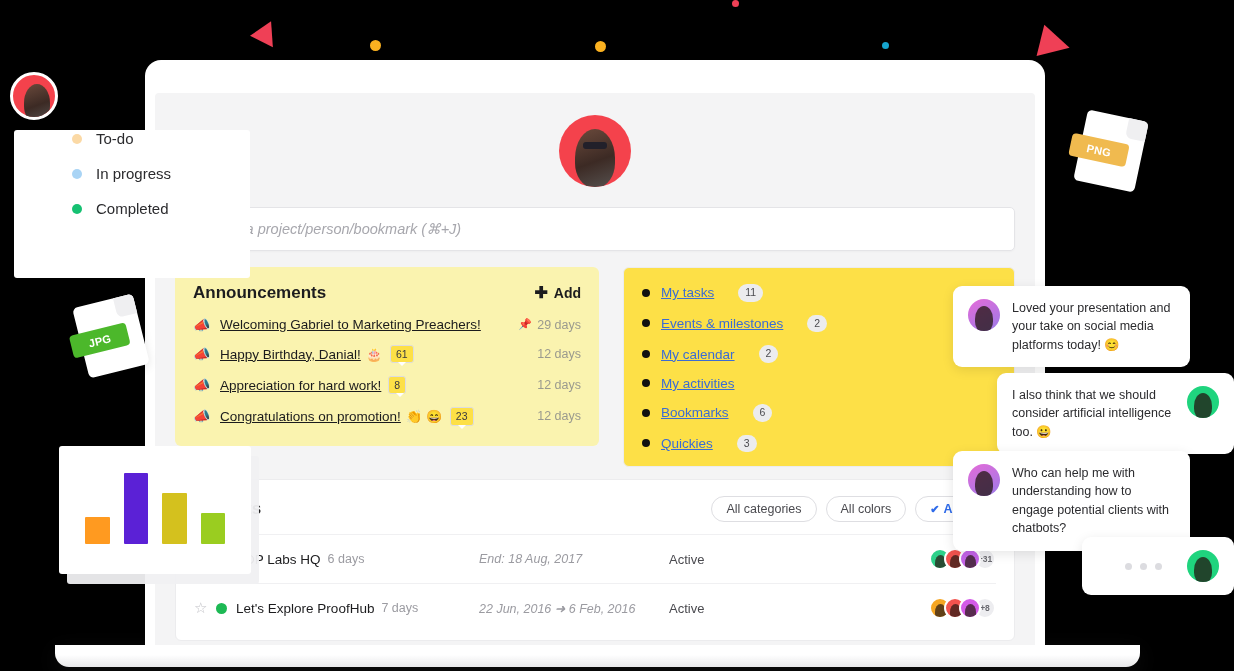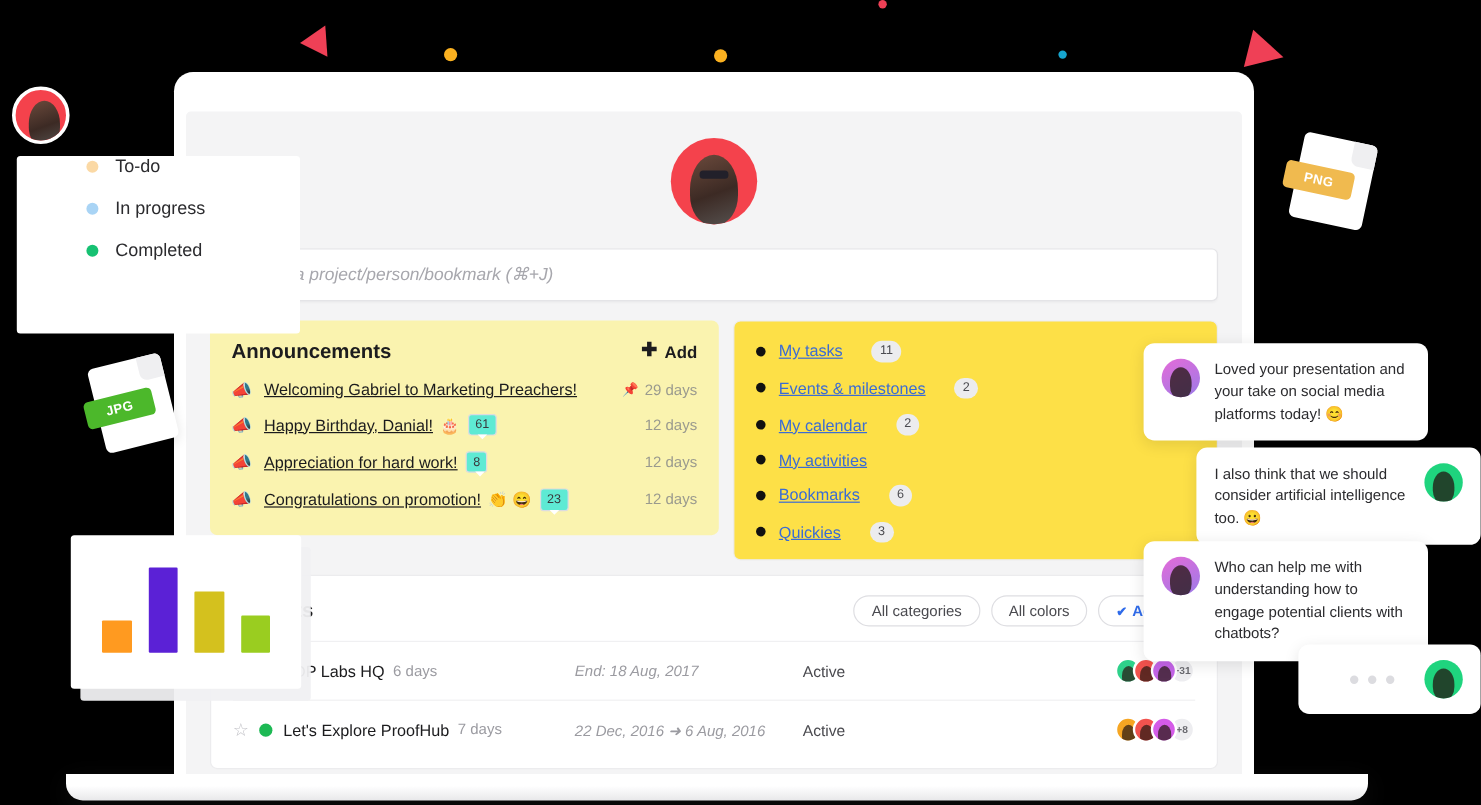--- a/index.html
+++ b/index.html
@@ -84,41 +84,41 @@
     box-shadow: 0 1px 2px rgba(0,0,0,0.03);
   }
   .searchbar input {
     border: none; outline: none; width: 100%;
     font-family: "Liberation Sans", sans-serif;
     font-size: 14.5px; font-style: italic; color: #444;
     background: transparent;
   }
   .searchbar input::placeholder { color: #a7a7ad; font-style: italic; }
 
-  .row-cards { display: flex; gap: 12px; margin: 0 20px; align-items: flex-start; }
+  .row-cards { display: flex; gap: 24px; margin: 0 20px; align-items: flex-start; }
 
   
   .ann-card {
     flex: 0 0 424px; background: #FAF3AF;
     border-radius: 6px; padding: 16px 18px 18px 18px;
   }
   .ann-head { display: flex; justify-content: space-between; align-items: center; margin-bottom: 14px; }
   .ann-title { font-size: 17px; font-weight: bold; color: #1c1c1e; }
   .ann-add { font-size: 14px; color: #1c1c1e; font-weight: bold; display: flex; align-items: center; gap: 6px; cursor: pointer; }
   .ann-plus { font-size: 16px; font-weight: bold; line-height: 1; }
   .ann-item { display: flex; align-items: center; margin-bottom: 13px; }
   .ann-item:last-child { margin-bottom: 2px; }
   .megaphone { flex: none; width: 18px; margin-right: 9px; font-size: 14px; line-height: 1; color: #111; }
   .ann-link {
     font-size: 13.5px; color: #1b1b1d; text-decoration: underline;
     cursor: pointer; white-space: nowrap; text-align: center;
   }
   .ann-emoji { font-size: 13px; margin-left: 6px; line-height: 1; }
   .cbadge {
-    position: relative; margin-left: 7px; background: #5eead4;
+    position: relative; margin-left: 7px; background: #fde047;
     border: 1px solid #dcdce0; border-radius: 3px;
     font-size: 10.5px; color: #3a3a3e; padding: 1px 5px 1px 5px; line-height: 1.35;
   }
   .cbadge::after {
     content: ""; position: absolute; left: 7px; bottom: -4px;
     width: 0; height: 0;
     border-left: 4px solid transparent; border-right: 4px solid transparent;
     border-top: 4px solid #fff;
   }
   .ann-right { margin-left: auto; display: flex; align-items: center; gap: 5px; font-size: 12.5px; color: #9a9a8e; white-space: nowrap; }
@@ -379,21 +379,21 @@
             </span>
           </div>
         </div>
 
         <div class="proj-row">
           <div class="proj-row-wrap">
             <span class="star">☆</span>
             <span class="proj-dot" style="background:#1DB954"></span>
             <span class="proj-name">Let's Explore ProofHub</span>
             <span class="proj-days">7 days</span>
-            <span class="proj-dates">22 Dec, 2016 ➜ 6 Aug, 2016</span>
+            <span class="proj-dates">22 Jun, 2016 ➜ 6 Feb, 2016</span>
             <span class="proj-status">Active</span>
             <span class="avatars">
               <span class="av" style="background:#F6A623"></span>
               <span class="av" style="background:#F2534E"></span>
               <span class="av" style="background:#D45BE8"></span>
               <span class="av-more">+8</span>
             </span>
           </div>
         </div>
       </div>

